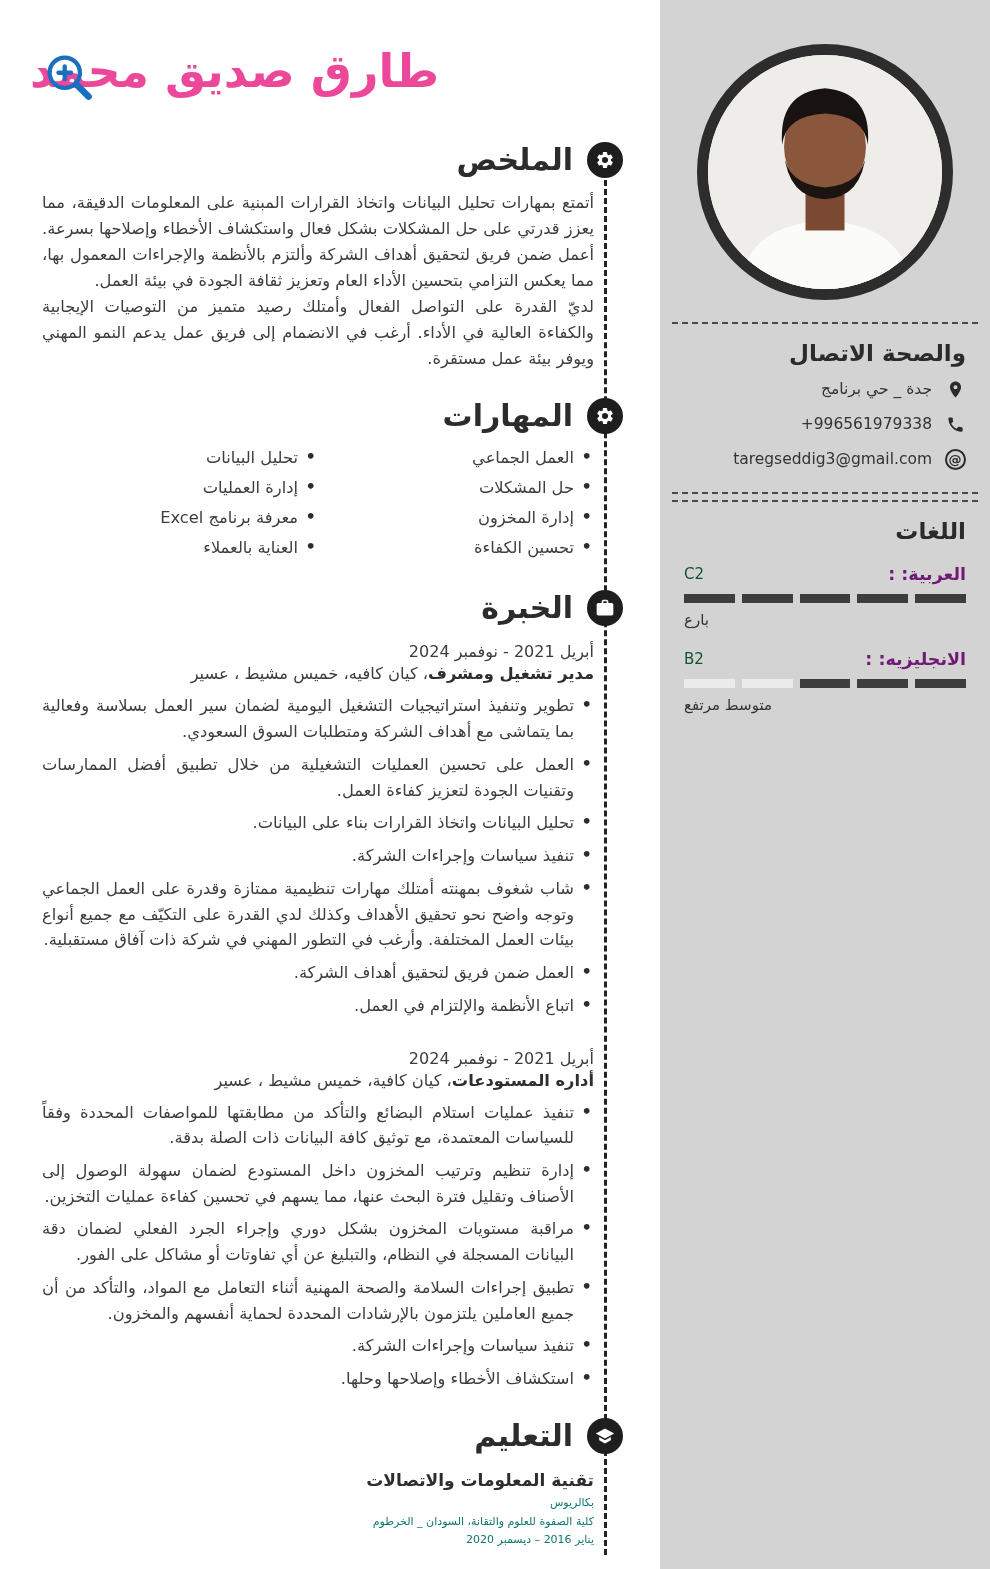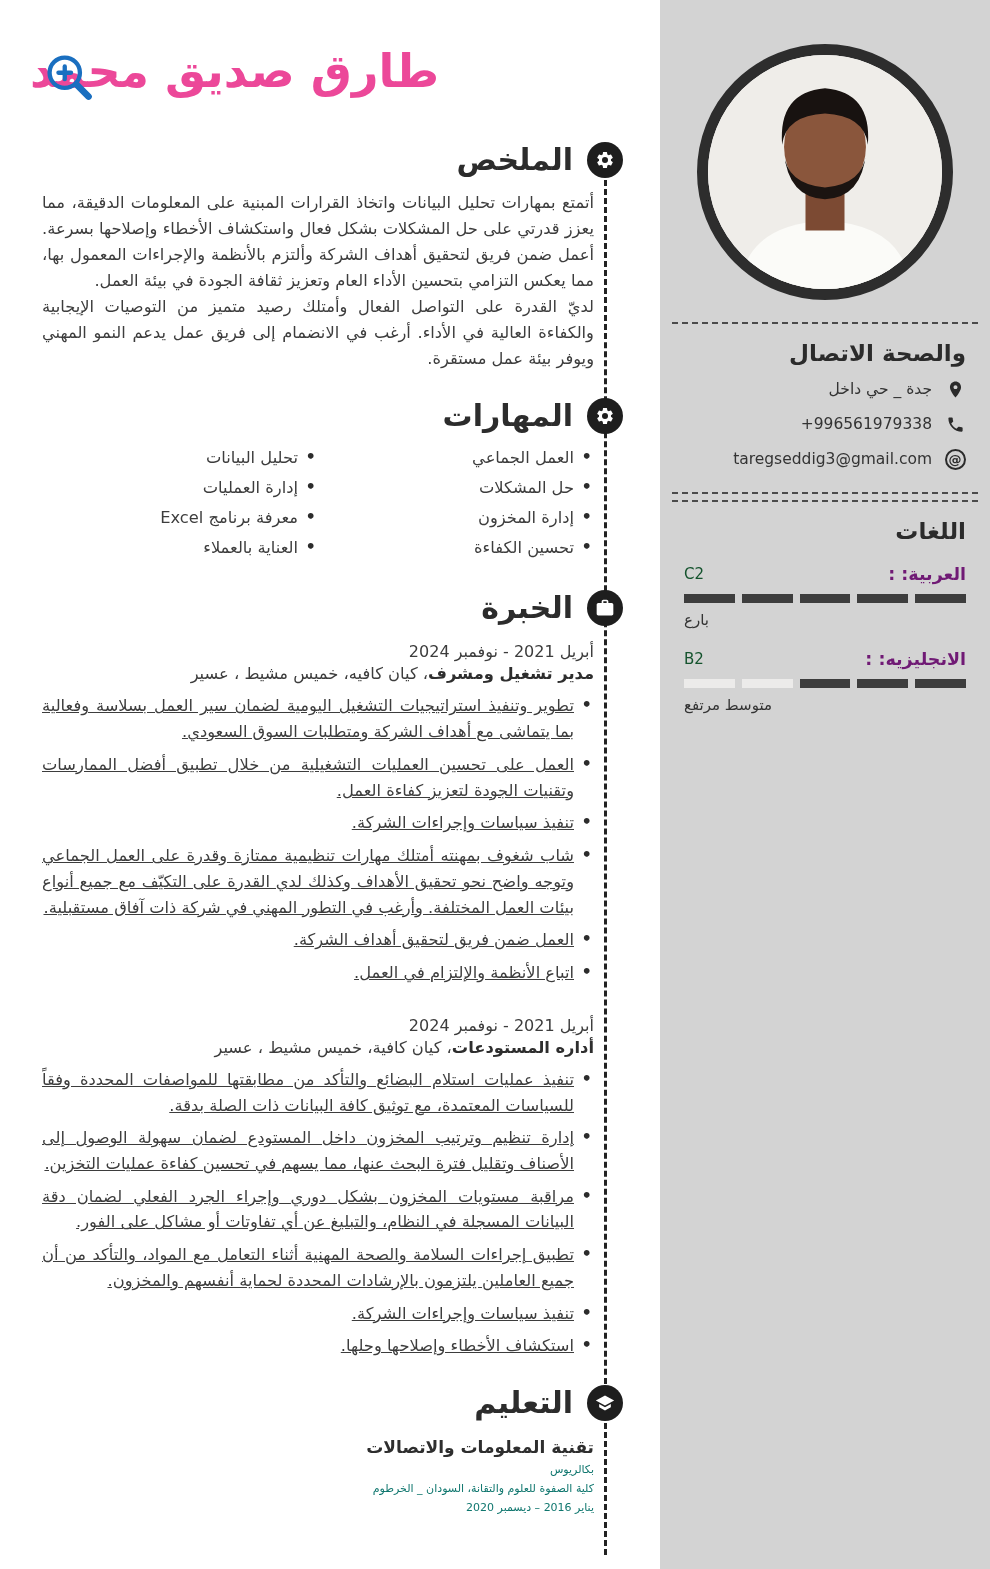--- a/index.html
+++ b/index.html
@@ -74,21 +74,21 @@
   ul.blist li { position:relative; padding-right:20px; margin-bottom:11px; font-size:16.3px; color:#3d3d3d; text-align:justify; }
   ul.blist li::before { content:"•"; position:absolute; right:2px; top:-1px; font-weight:700; color:#2c2c2c; }
 
   .exp-head { margin-top:22px; }
   .job { margin:16px 66px 0 42px; }
   .job + .job { margin-top:30px; }
   .job-dates { font-size:16px; color:#3c3c3c; }
   .job-roleline { margin-top:3px; font-size:16.3px; }
   .job-role { font-weight:700; color:#2e2e2e; }
   .job ul.blist { margin-top:10px; }
-  .job ul.blist li { margin-bottom:7px; line-height:1.58;text-decoration:underline; }
+  .job ul.blist li { margin-bottom:7px; line-height:1.58; }
 
   .edu-head { margin-top:26px; }
   .edu { margin:16px 66px 0 42px; }
   .edu-degree { font-weight:700; font-size:17px; color:#2e2e2e; margin-bottom:4px; }
   .edu-line { font-size:11px; line-height:1.7; color:#0f766e; }
 </style>
 </head>
 <body>
 
 <div class="page">
@@ -110,21 +110,21 @@
     <hr class="dash">
 
     <div class="side-title">والصحة الاتصال</div>
 
     <div class="contact-item">
       <span class="c-icon">
         <svg viewBox="0 0 24 24">
             <path d="M12 2C8.13 2 5 5.13 5 9c0 5.25 7 13 7 13s7-7.75 7-13c0-3.87-3.13-7-7-7zm0 9.5c-1.38 0-2.5-1.12-2.5-2.5s1.12-2.5 2.5-2.5 2.5 1.12 2.5 2.5-1.12 2.5-2.5 2.5z"></path>
           </svg>
       </span>
-      <span>جدة _ حي داخل</span>
+      <span>جدة _ حي برنامج</span>
     </div>
 
     <div class="contact-item">
       <span class="c-icon">
         <svg viewBox="0 0 24 24">
             <path d="M6.62 10.79c1.44 2.83 3.76 5.14 6.59 6.59l2.2-2.2c.27-.27.67-.36 1.02-.24 1.12.37 2.33.57 3.57.57.55 0 1 .45 1 1V20c0 .55-.45 1-1 1-9.39 0-17-7.61-17-17 0-.55.45-1 1-1h3.5c.55 0 1 .45 1 1 0 1.25.2 2.45.57 3.57.11.35.03.74-.25 1.02l-2.2 2.2z"></path>
           </svg>
       </span>
       <span dir="ltr">+996561979338</span>
     </div>
@@ -237,20 +237,21 @@
     </div>
 
     <div class="job">
       <div class="job-dates">أبريل 2021 - نوفمبر 2024</div>
       <div class="job-roleline">
         <span class="job-role">مدير تشغيل ومشرف</span><span>، كيان كافيه، خميس مشيط ، عسير</span>
       </div>
       <ul class="blist">
         <li>تطوير وتنفيذ استراتيجيات التشغيل اليومية لضمان سير العمل بسلاسة وفعالية بما يتماشى مع أهداف الشركة ومتطلبات السوق السعودي.</li>
         <li>العمل على تحسين العمليات التشغيلية من خلال تطبيق أفضل الممارسات وتقنيات الجودة لتعزيز كفاءة العمل.</li>
+        <li>تحليل البيانات واتخاذ القرارات بناء على البيانات.</li>
         <li>تنفيذ سياسات وإجراءات الشركة.</li>
         <li>شاب شغوف بمهنته أمتلك مهارات تنظيمية ممتازة وقدرة على العمل الجماعي وتوجه واضح نحو تحقيق الأهداف وكذلك لدي القدرة على التكيّف مع جميع أنواع بيئات العمل المختلفة. وأرغب في التطور المهني في شركة ذات آفاق مستقبلية.</li>
         <li>العمل ضمن فريق لتحقيق أهداف الشركة.</li>
         <li>اتباع الأنظمة والإلتزام في العمل.</li>
       </ul>
     </div>
 
     <div class="job">
       <div class="job-dates">أبريل 2021 - نوفمبر 2024</div>
       <div class="job-roleline">

